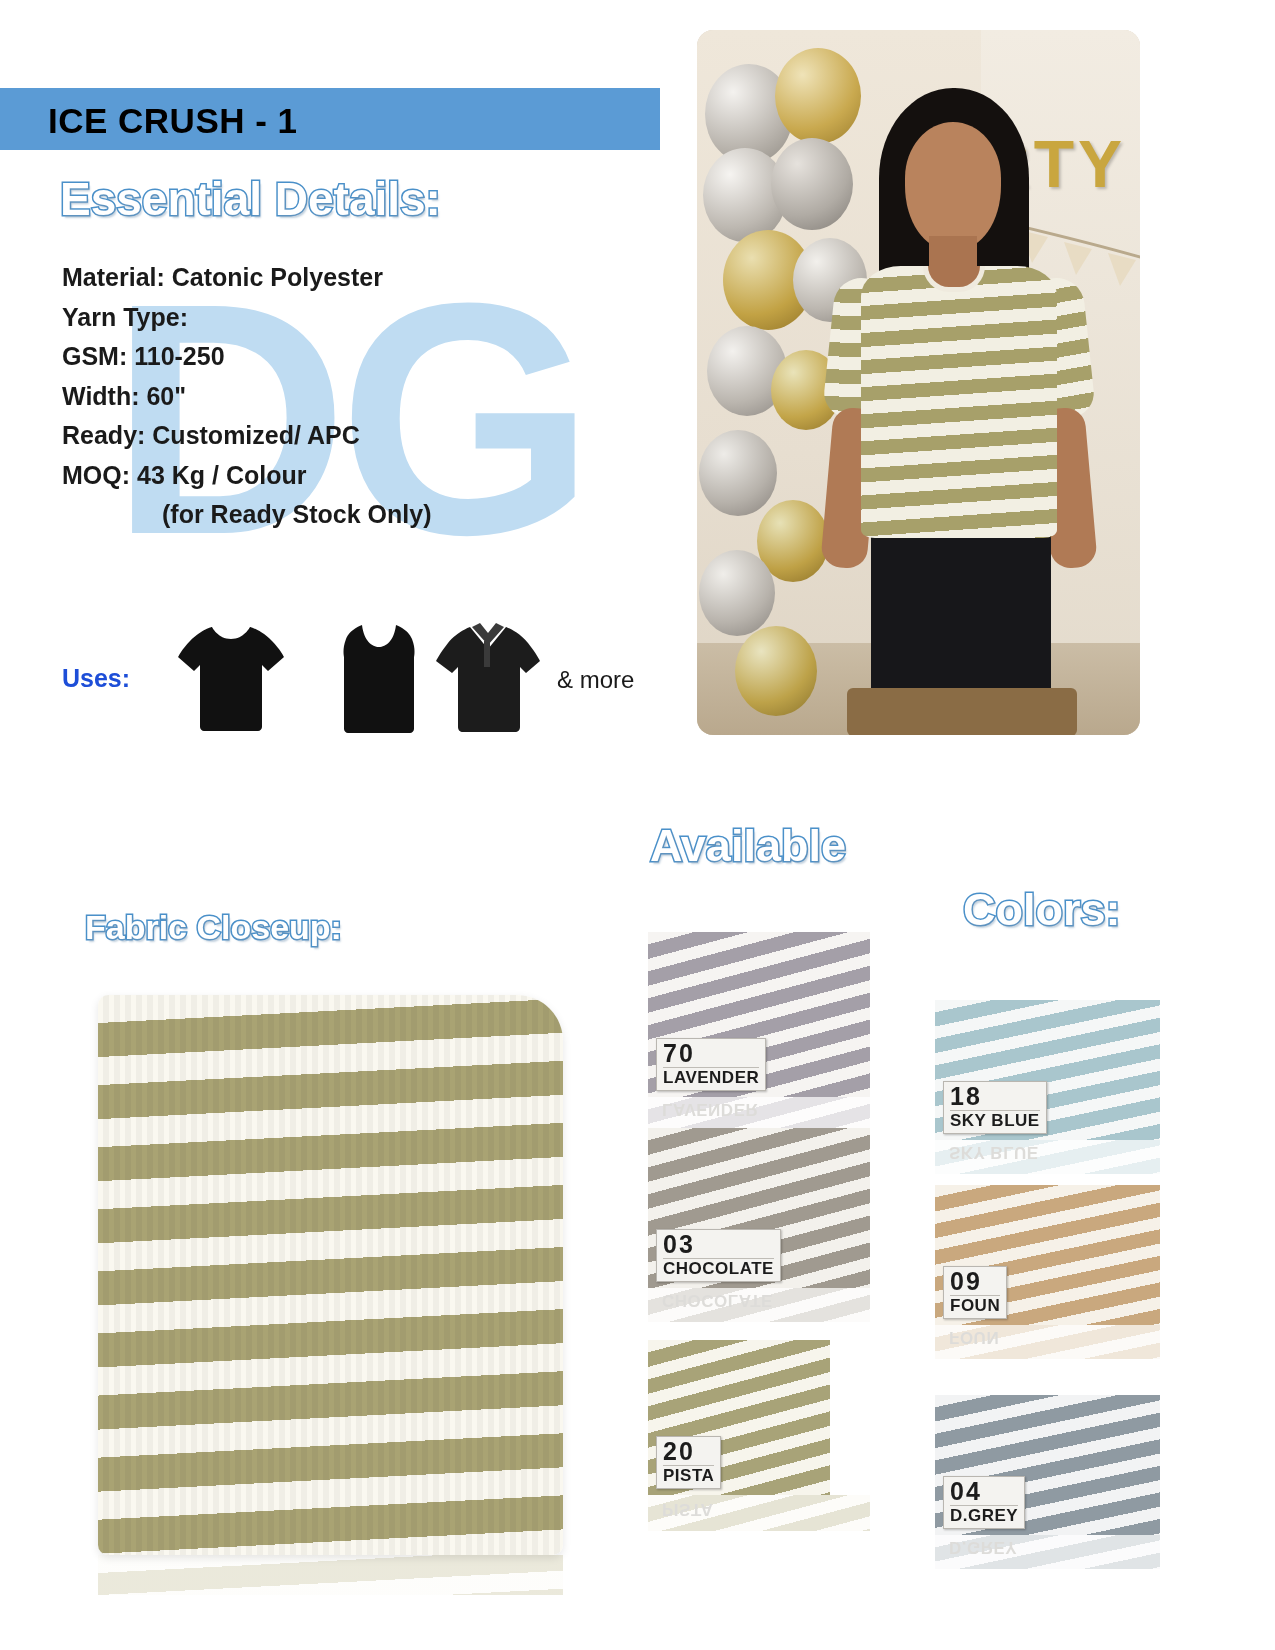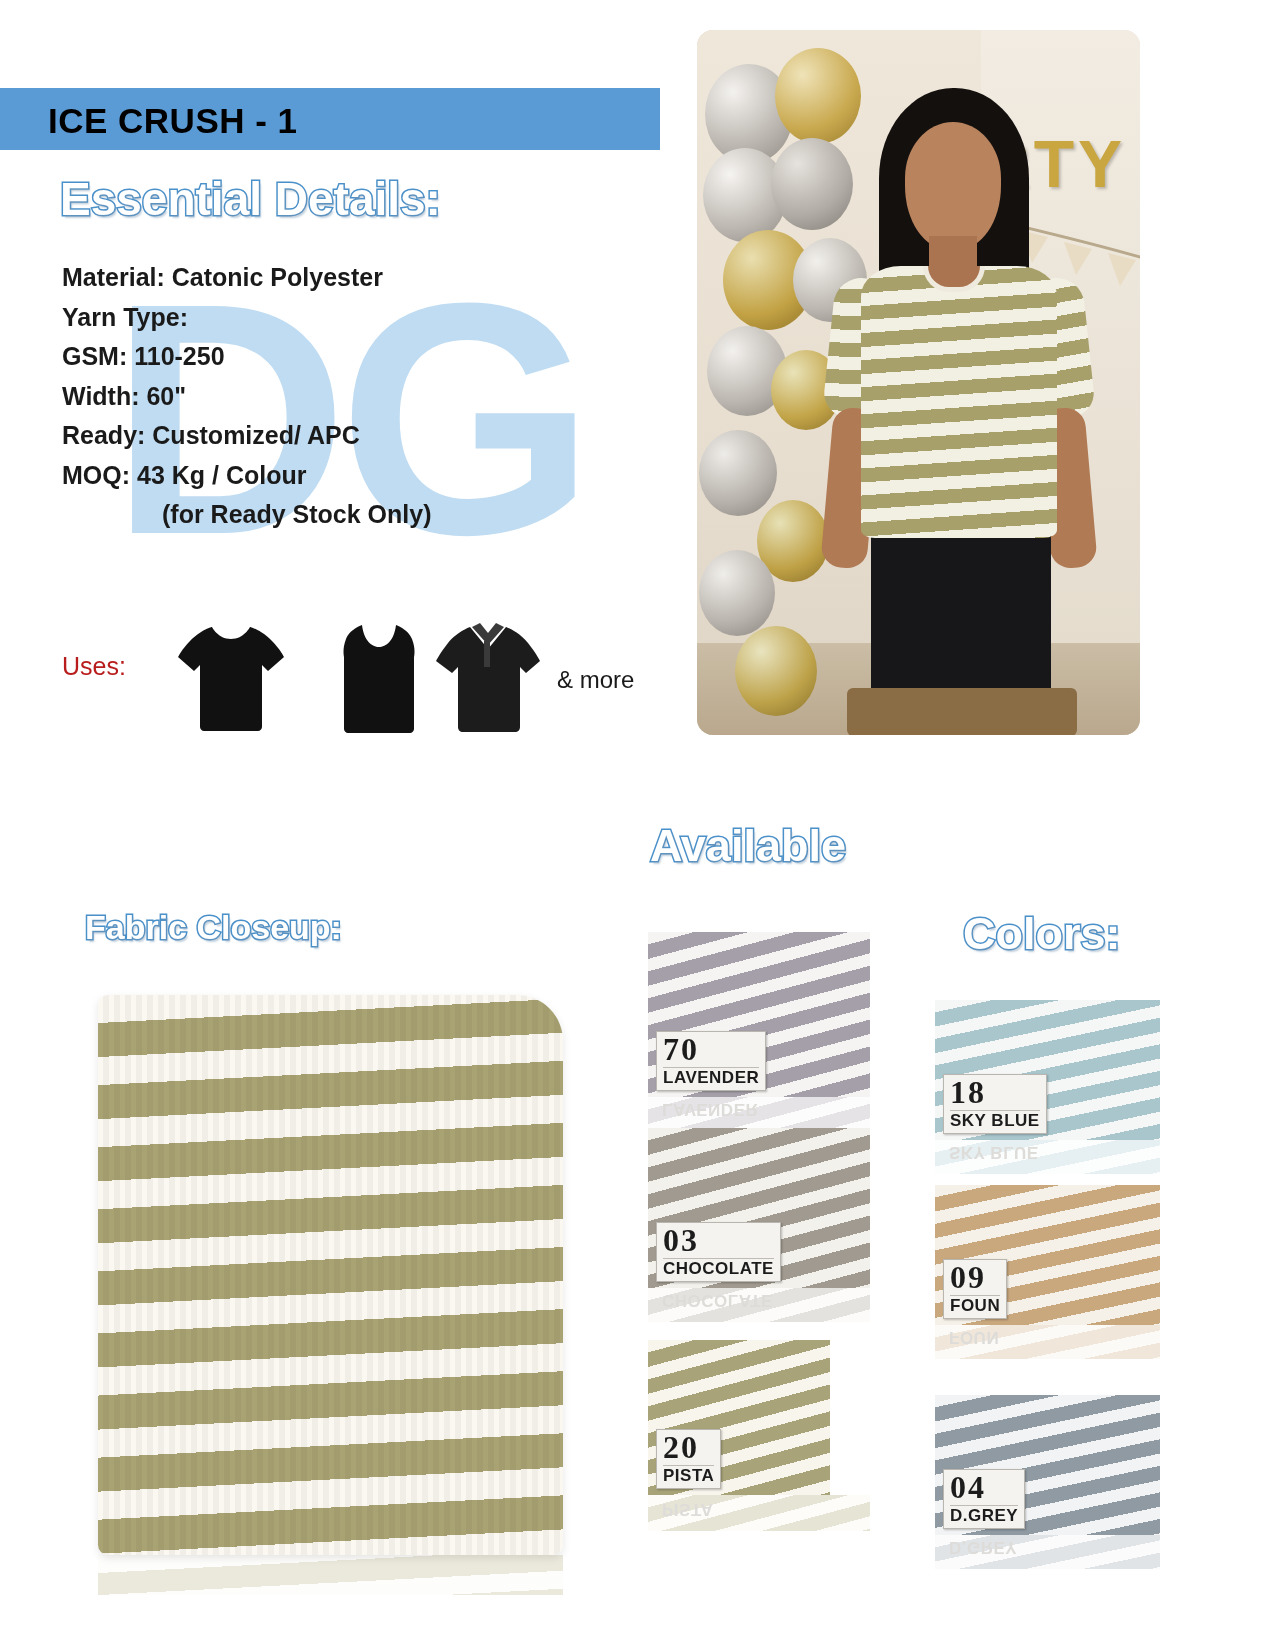--- a/index.html
+++ b/index.html
@@ -85,24 +85,24 @@
     position: absolute;
     left: 62px;
     top: 614px;
     width: 620px;
     height: 130px;
     z-index: 3;
   }
   .uses-label {
     position: absolute;
     left: 0;
-    top: 38px;
+    top: 50px;
     font-size: 25px;
-    font-weight: normal;
-    color: #b91c1c;
+    font-weight: bold;
+    color: #1d4ed8;
   }
   .garment {
     position: absolute;
     top: 5px;
   }
   .g1 { left: 110px; }
   .g2 { left: 270px; }
   .g3 { left: 370px; }
   .more-text {
     position: absolute;
@@ -242,21 +242,21 @@
 
   
   #available-heading {
     position: absolute;
     left: 650px; top: 820px;
     font-size: 45px;
     z-index: 3;
   }
   #colors-heading {
     position: absolute;
-    left: 963px; top: 908px;
+    left: 963px; top: 884px;
     font-size: 45px;
     z-index: 3;
   }
   #closeup-heading {
     position: absolute;
     left: 85px; top: 908px;
     font-size: 34px;
     z-index: 3;
   }
 
@@ -305,23 +305,22 @@
     border: 1px solid #b9b6b0;
     padding: 1px 6px 3px 6px;
     font-family: "Liberation Sans", sans-serif;
     font-weight: bold;
     color: #1c1c1c;
     line-height: 1.05;
     box-shadow: 1px 1px 2px rgba(0,0,0,0.25);
   }
   .tag .code {
     display: block;
-    font-size: 32px;
+    font-size: 25px;
     letter-spacing: 2px;
-    font-family: Liberation Serif, serif;
   }
   .tag .nm {
     display: block;
     font-size: 17px;
     letter-spacing: 0.5px;
     border-top: 1px solid #bfbcb6;
     margin-top: 1px;
     padding-top: 1px;
   }
   .mirror-label {

